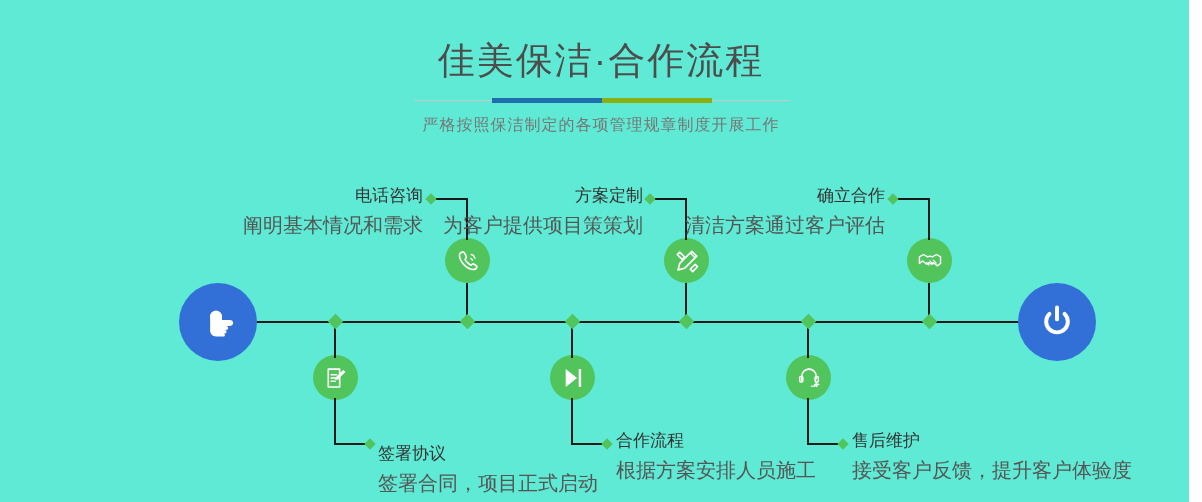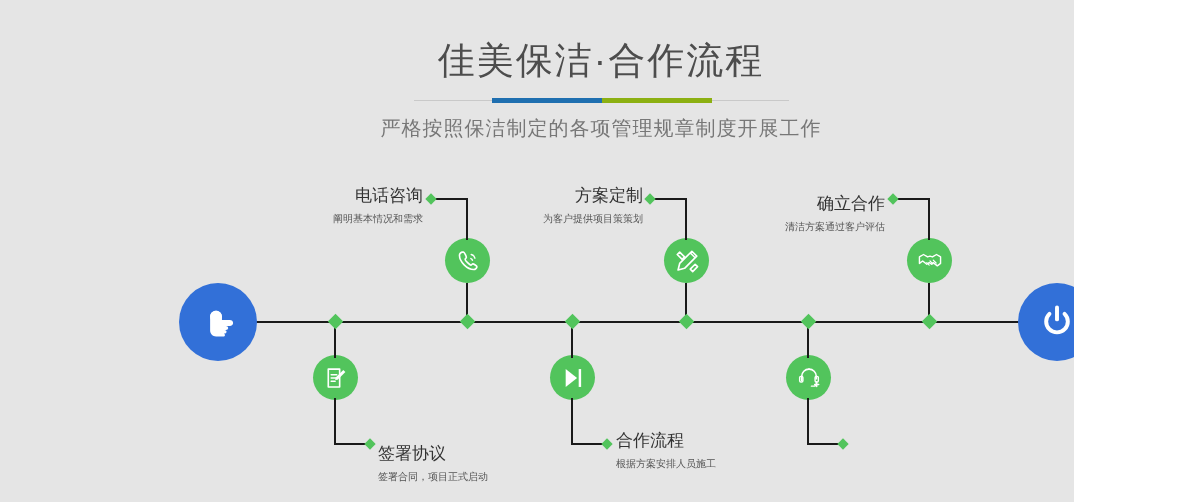--- a/index.html
+++ b/index.html
@@ -5,24 +5,25 @@
   html, body {
     margin: 0;
     padding: 0;
     background: #ffffff;
   }
   body {
     font-family: "Liberation Sans", "DejaVu Sans", sans-serif;
   }
   #page {
     position: relative;
-    width: 1074px;
+    width: 1156px;
     height: 502px;
     overflow: hidden;
-    background: #e5e5e5;
+    background: #5eead4;
+    padding-left: 33px;
   }
 
   
   .header {
     position: absolute;
     left: 0;
     top: 0;
     width: 1202px;
     text-align: center;
   }
@@ -61,21 +62,21 @@
     position: absolute;
     left: 188px;
     top: 0;
     width: 110px;
     height: 5px;
     background: #8cb012;
   }
   .subtitle {
     margin: 0;
     padding-top: 12px;
-    font-size: 20px;
+    font-size: 16px;
     color: #777777;
     letter-spacing: 1px;
   }
 
   
   .timeline {
     position: absolute;
     left: 0;
     top: 0;
     width: 1202px;
@@ -143,21 +144,21 @@
   .label-block {
     position: absolute;
   }
   .label-block .lb-title {
     font-size: 17px;
     color: #333333;
     line-height: 1.2;
     white-space: nowrap;
   }
   .label-block .lb-desc {
-    font-size: 10px;
+    font-size: 20px;
     color: #555555;
     line-height: 1.3;
     padding-top: 6px;
     white-space: nowrap;
   }
   .label-block.right-align { text-align: right; }
   .label-block.left-align  { text-align: left; }
 
   svg { display: block; }
 </style>
@@ -282,21 +283,21 @@
           <path d="M6 22l10-6 10 6 6-2 6 2 10-6 10 6v16l-8 6-10-8-4 4-6-4-6 4-10-8-8 6z" fill="none" stroke="#ffffff" stroke-width="3.5" stroke-linejoin="round"></path>
           <path d="M24 36l6 6M32 32l7 7M40 30l7 7" stroke="#ffffff" stroke-width="3" stroke-linecap="round"></path>
         </svg>
       </span>
     </div>
     <div class="stem" style="left:900px; top:283px; height:39px;"></div>
     <div class="diamond" style="left:896px; top:316px;"></div>
     <div class="stem" style="left:900px; top:198px; height:42px;"></div>
     <div class="hbar" style="left:867px; top:198px; width:34px;"></div>
     <div class="diamond small" style="left:861px; top:195px;"></div>
-    <div class="label-block right-align" style="left:612px; top:194px; width:245px;">
+    <div class="label-block right-align" style="left:612px; top:186px; width:245px;">
       <div class="lb-title">确立合作</div>
       <div class="lb-desc">清洁方案通过客户评估</div>
     </div>
 
     <div class="node-icon" style="left:758px; top:355px;">
       <span>
         <svg width="26" height="26" viewBox="0 0 64 64">
           <path d="M32 10a18 18 0 0 0-18 18v10" fill="none" stroke="#ffffff" stroke-width="4" stroke-linecap="round"></path>
           <path d="M32 10a18 18 0 0 1 18 18v6" fill="none" stroke="#ffffff" stroke-width="4" stroke-linecap="round"></path>
           <rect x="9" y="28" width="8" height="14" rx="3" fill="none" stroke="#ffffff" stroke-width="3.5"></rect>
@@ -304,15 +305,19 @@
           <path d="M50 42v4a6 6 0 0 1-6 6h-6" fill="none" stroke="#ffffff" stroke-width="3.5" stroke-linecap="round"></path>
           <path d="M46 48h10M51 43v10" stroke="#ffffff" stroke-width="3.5" stroke-linecap="round"></path>
         </svg>
       </span>
     </div>
     <div class="stem" style="left:779px; top:322px; height:36px;"></div>
     <div class="diamond" style="left:775px; top:316px;"></div>
     <div class="stem" style="left:779px; top:398px; height:46px;"></div>
     <div class="hbar" style="left:779px; top:443px; width:34px;"></div>
     <div class="diamond small" style="left:811px; top:440px;"></div>
+    <div class="label-block left-align" style="left:824px; top:431px; width:280px;">
+      <div class="lb-title">售后维护</div>
+      <div class="lb-desc">接受客户反馈，提升客户体验度</div>
+    </div>
 
   </div>
 </div>
 
 </body></html>

